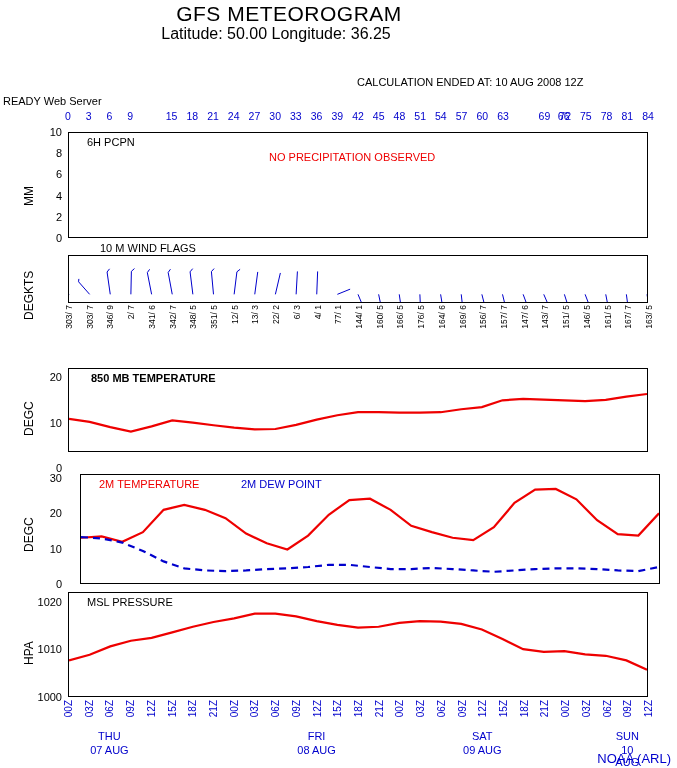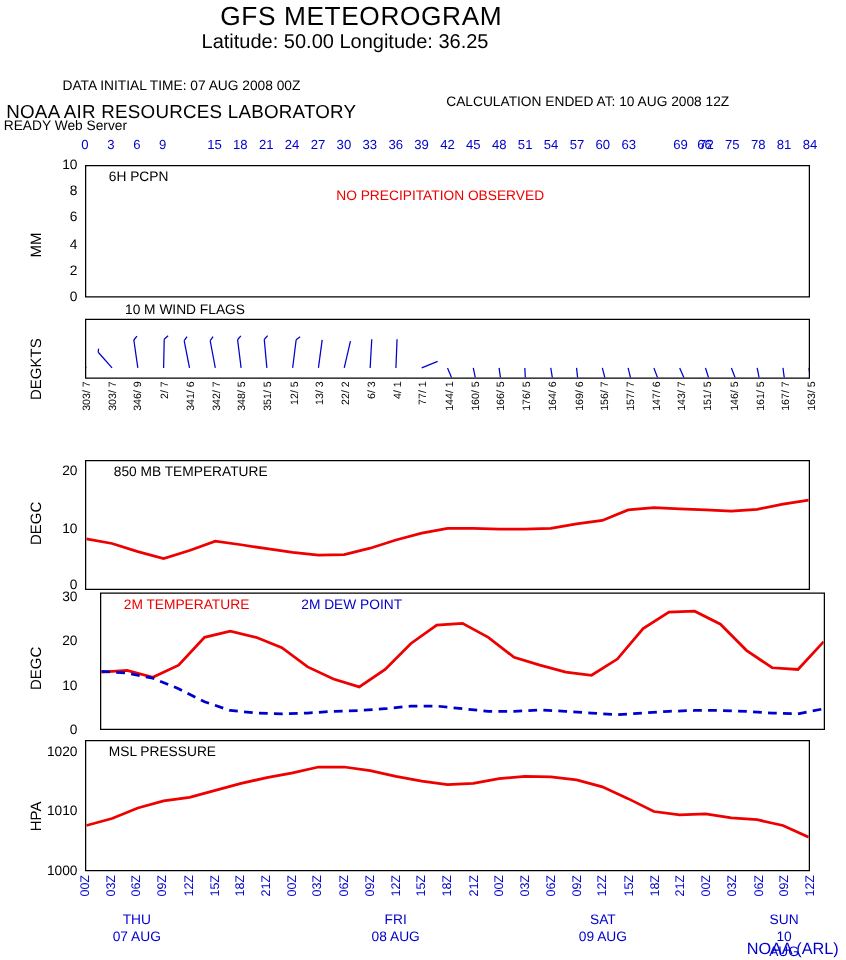--- a/index.html
+++ b/index.html
@@ -37,22 +37,20 @@
   .credit{position:absolute;right:6px;bottom:2px;font-size:13px;color:#0000cc;}
 </style>
 </head>
 <body>
 
 <div class="page">
 
   <div class="abs title1">GFS METEOROGRAM</div>
   <div class="abs title2">Latitude:  50.00 Longitude:  36.25</div>
 
-  <div class="abs hdr hdr-left1">DATA INITIAL TIME: 07 AUG 2008 00Z</div>
-  <div class="abs hdr-left2">NOAA AIR RESOURCES LABORATORY</div>
   <div class="abs hdr-left3">READY Web Server</div>
   <div class="abs hdr hdr-right2">CALCULATION ENDED AT: 10 AUG 2008 12Z</div>
 
   <div class="abs hours" id="hours-row">
       <span style="left: 0px;">0</span>
       <span style="left: 20.7143px;">3</span>
       <span style="left: 41.4286px;">6</span>
       <span style="left: 62.1429px;">9</span>
       <span style="left: 82.8571px; margin-top: 40px;">12</span>
       <span style="left: 103.571px;">15</span>
@@ -239,21 +237,21 @@
       <div class="wf-label" style="left: 451.714px; top: 0px;">147/ 6</div>
       <div class="wf-label" style="left: 472.429px; top: 0px;">143/ 7</div>
       <div class="wf-label" style="left: 493.143px; top: 0px;">151/ 5</div>
       <div class="wf-label" style="left: 513.857px; top: 0px;">146/ 5</div>
       <div class="wf-label" style="left: 534.571px; top: 0px;">161/ 5</div>
       <div class="wf-label" style="left: 555.286px; top: 0px;">167/ 7</div>
       <div class="wf-label" style="left: 576px; top: 0px;">163/ 5</div>
     </div>
   <div class="ylab" style="left:22px;top:320px;">DEGKTS</div>
 
-  <div class="panel" id="panel-t850" style="left:68px;top:368px;width:580px;height:104px;">
+  <div class="panel" id="panel-t850" style="left:68px;top:368px;width:580px;height:84px;font-weight:bold;">
     <div class="panel-label" style="left:22px;top:3px;">850 MB  TEMPERATURE</div>
     <svg class="plot" id="svg-t850" viewBox="0 0 580 100" preserveAspectRatio="none">
         <polyline points="0.0,60.9 20.7,64.5 41.4,70.9 62.1,76.4 82.9,70.0 103.6,62.7 124.3,65.5 145.0,68.6 165.7,71.4 186.4,73.6 207.1,73.2 227.9,68.2 248.6,61.8 269.3,56.4 290.0,52.7 310.7,52.7 331.4,53.2 352.1,53.2 372.9,52.7 393.6,49.1 414.3,46.4 435.0,38.2 455.7,36.4 476.4,37.3 497.1,38.2 517.9,39.1 538.6,37.7 559.3,33.6 580.0,30.5" fill="none" stroke="#ee0000" stroke-width="2.2" vector-effect="non-scaling-stroke"></polyline>
       </svg>
   </div>
   <div class="abs" id="yt-t850">
       <div class="ytick" style="left: 34px; top: 468px;">0</div>
       <div class="ytick" style="left: 34px; top: 422.545px;">10</div>
       <div class="ytick" style="left: 34px; top: 377.091px;">20</div>
     </div>

